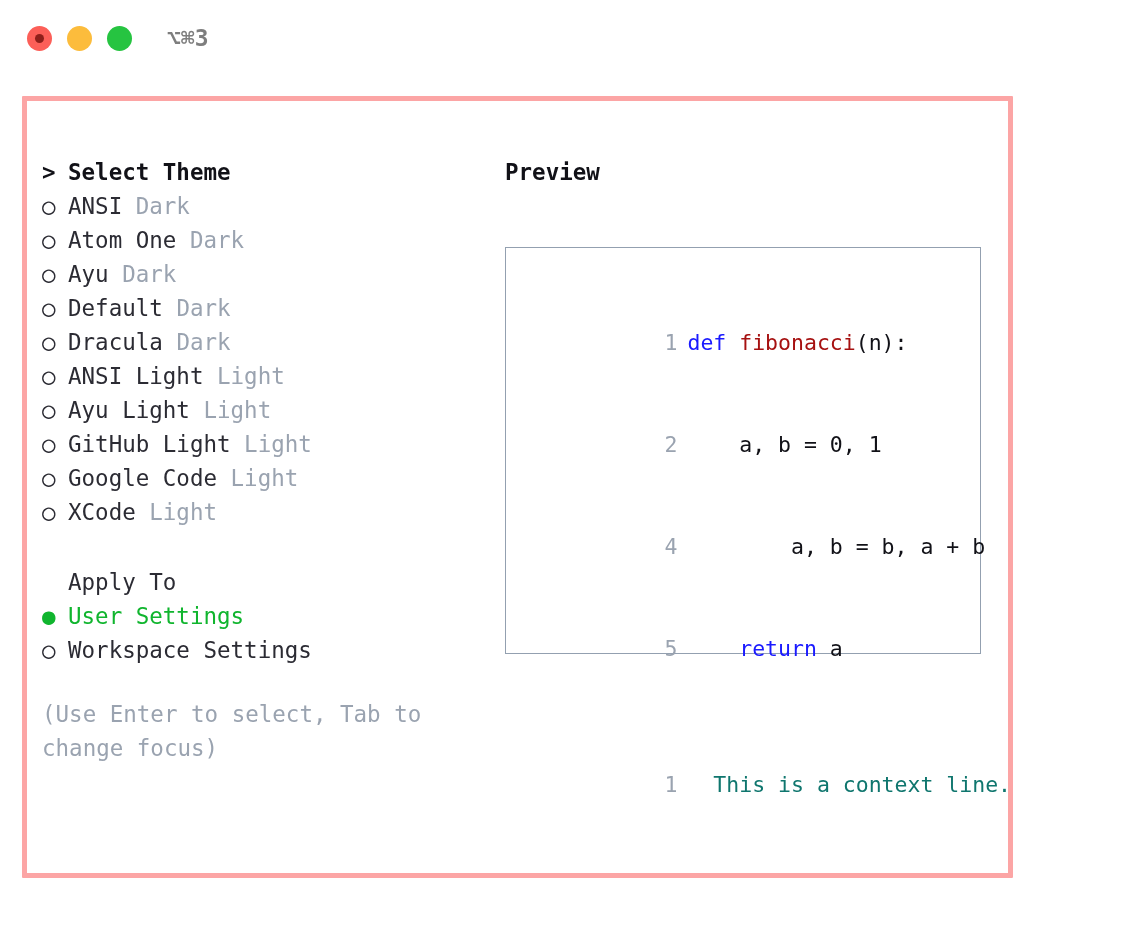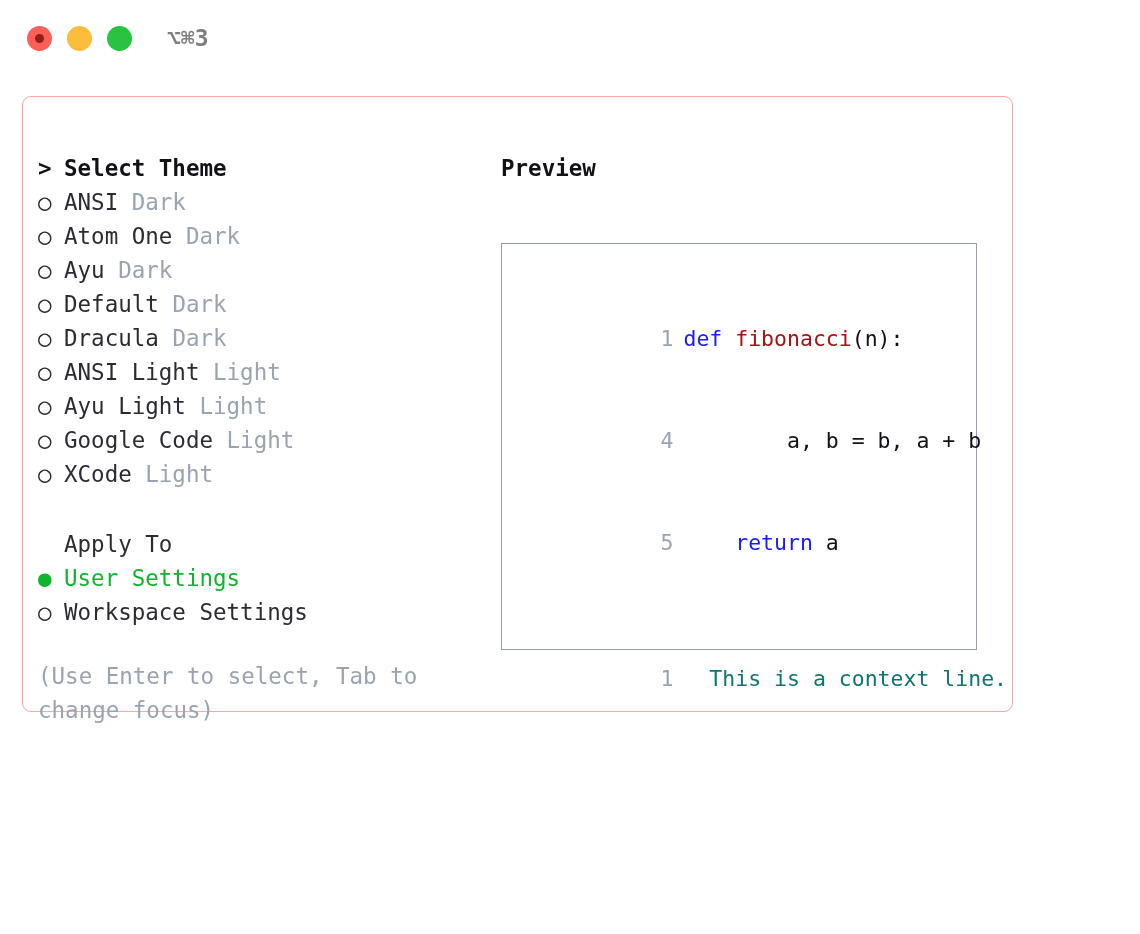--- a/index.html
+++ b/index.html
@@ -67,23 +67,23 @@
     letter-spacing: 0px;
     line-height: 30px;
     white-space: nowrap;
   }
 
   
   .panel {
     position: absolute;
     left: 22px; top: 96px;
     width: 991px;
-    height: 616px;
-    border: 1px solid #fca5a5;
-    border-radius: 9px;
+    height: 782px;
+    border: 5px solid #fca5a5;
+    border-radius: 1px;
     background: #ffffff;
     box-sizing: border-box;
   }
 
   
   .left-col {
     position: absolute;
     left: 15px; top: 54px;
     width: 440px;
   }
@@ -206,20 +206,23 @@
 
       <div class="row">
         <span class="marker">○</span><span class="label">ANSI Light</span> <span class="suffix">Light</span>
       </div>
 
       <div class="row">
         <span class="marker">○</span><span class="label">Ayu Light</span> <span class="suffix">Light</span>
       </div>
 
 
+      <div class="row">
+        <span class="marker">○</span><span class="label">GitHub Light</span> <span class="suffix">Light</span>
+      </div>
 
       <div class="row">
         <span class="marker">○</span><span class="label">Google Code</span> <span class="suffix">Light</span>
       </div>
 
       <div class="row">
         <span class="marker">○</span><span class="label">XCode</span> <span class="suffix">Light</span>
       </div>
 
       <div class="spacer-lg"></div>
@@ -243,20 +246,23 @@
 
     <div class="right-col">
       <div class="preview-title">Preview</div>
 
       <div class="preview-box">
 
         <div class="code-line">
           <span class="ln">1</span><span class="kw">def </span><span class="fn">fibonacci</span><span class="plain">(n):</span>
         </div>
 
+        <div class="code-line">
+          <span class="ln">2</span><span class="plain">    a, b = 0, 1</span>
+        </div>
 
 
         <div class="code-line">
           <span class="ln">4</span><span class="plain">        a, b = b, a + b</span>
         </div>
 
         <div class="code-line">
           <span class="ln">5</span><span class="plain">    </span><span class="kw">return</span><span class="plain"> a</span>
         </div>
 

